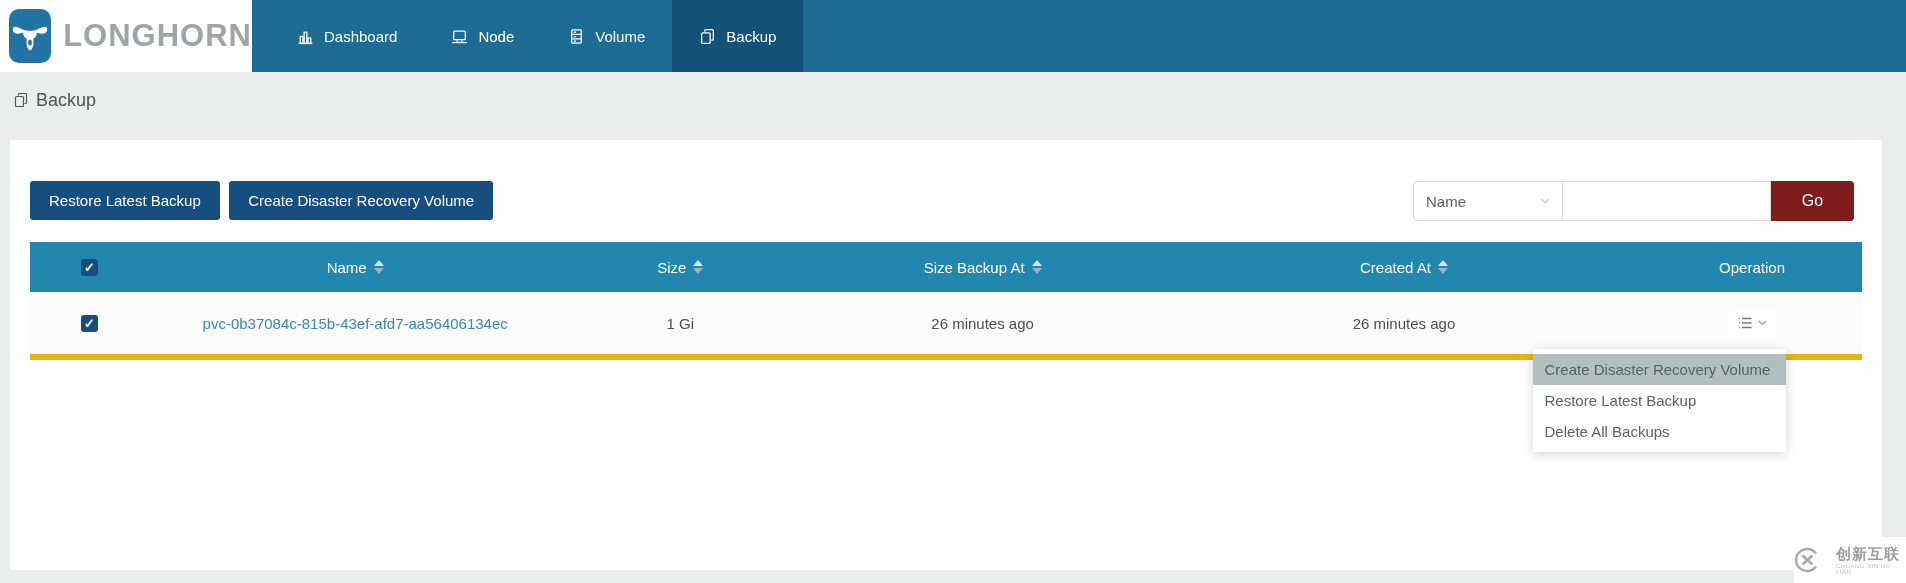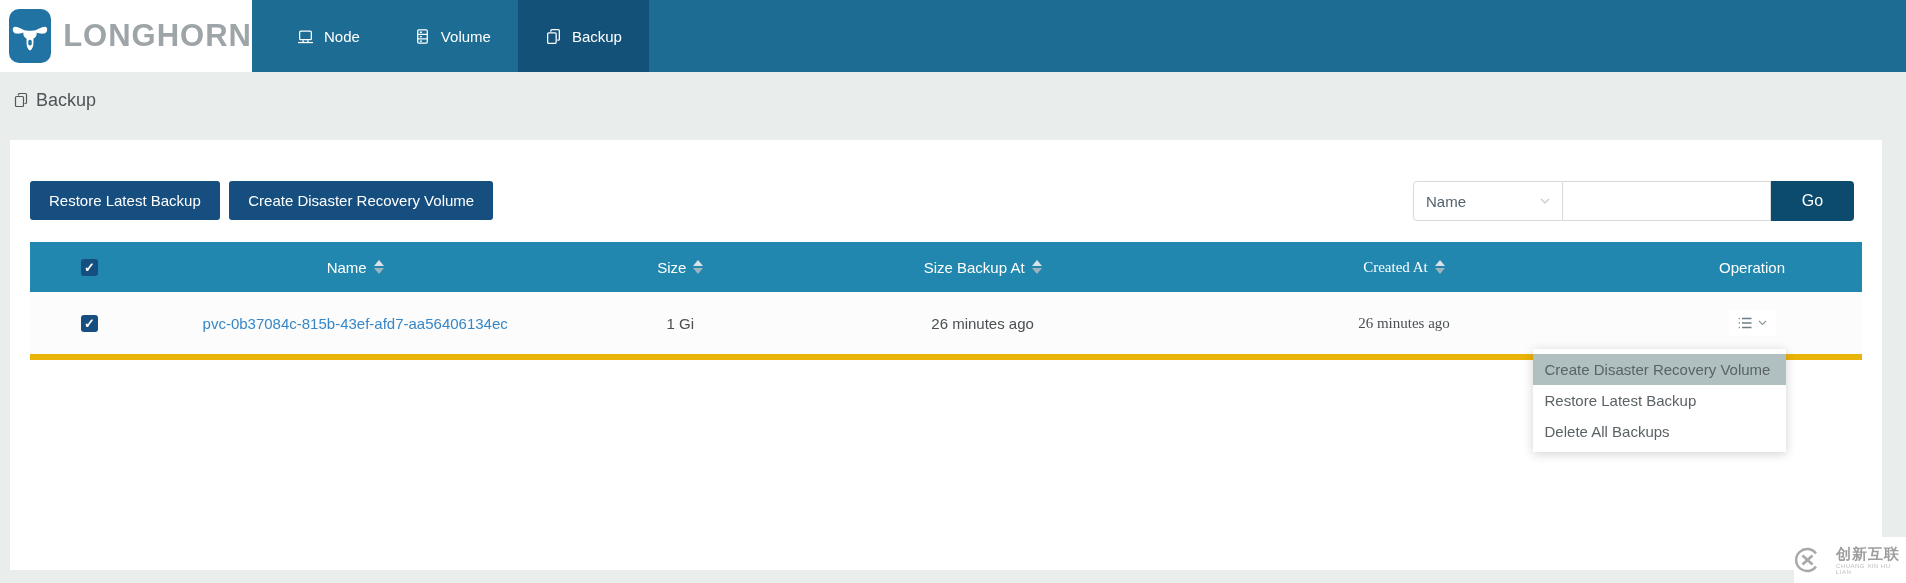--- a/index.html
+++ b/index.html
@@ -32,34 +32,34 @@
   .toolbar { display:flex; justify-content:space-between; align-items:flex-start; }
   .btn-primary { background:#154e7f; color:#fff; font-size:15px; height:39px; padding:0 19px;
                  border:none; border-radius:3px; margin-right:5px; cursor:pointer;
                  font-family:"Liberation Sans", sans-serif; }
   .search-group { display:flex; height:40px; margin-right:8px; }
   .search-select { width:150px; background:#fff; border:1px solid #d9d9d9; border-radius:4px 0 0 4px;
                    display:flex; align-items:center; justify-content:space-between; padding:0 12px;
                    color:#55616b; font-size:15px; cursor:pointer; }
   .search-input { width:208px; border:1px solid #d9d9d9; border-left:none; padding:0 11px;
                   font-size:15px; outline:none; font-family:"Liberation Sans", sans-serif; }
-  .btn-go { width:83px; background:#0c4a6e; color:#fff; border:none; border-radius:0 4px 4px 0;
+  .btn-go { width:83px; background:#7f1d1d; color:#fff; border:none; border-radius:0 4px 4px 0;
             font-size:16px; cursor:pointer; font-family:"Liberation Sans", sans-serif; }
 
   
   .table { margin-top:21px; }
   .thead { display:flex; align-items:center; height:50px; background:#2187ae; color:#fff; font-size:15px; }
   .trow  { display:flex; align-items:center; height:68px; background:#fcfcfc;
            border-bottom:6px solid #eab308; font-size:15px; color:#4a4f52; }
   .cell { display:flex; align-items:center; justify-content:center; text-align:center; }
   .c-check   { width:6.5%; }
   .c-name    { width:22.5%; }
   .c-size    { width:13%; }
   .c-last    { width:20%; }
-  .c-created { width:26%;font-family:Liberation Serif, serif; }
+  .c-created { width:26%; }
   .c-op      { width:12%; }
 
   .sorter { display:inline-flex; flex-direction:column; margin-left:7px; }
   .caret-up   { width:0; height:0; border-left:5px solid transparent; border-right:5px solid transparent;
                 border-bottom:6px solid #d9e2e6; margin-bottom:2px; }
   .caret-down { width:0; height:0; border-left:5px solid transparent; border-right:5px solid transparent;
                 border-top:6px solid #9db3bd; }
 
   .checkbox { width:17px; height:17px; background:#154e7f; border-radius:3px; position:relative; cursor:pointer; }
   .checkbox.checked::after { content:"✓"; position:absolute; left:0; top:0; width:100%; height:100%;
@@ -94,20 +94,31 @@
     <div class="logo-square">
       <svg width="40" height="40" viewBox="0 0 64 64">
         <path fill="#ffffff" d="M8 17 C3 17 3 27 10 28 C14 28.7 18.5 27.7 21.5 26.3 C20.5 30 22.5 34 26.5 36 L26.5 44 C26.5 50 30 55 32 55 C34 55 37.5 50 37.5 44 L37.5 36 C41.5 34 43.5 30 42.5 26.3 C45.5 27.7 50 28.7 54 28 C61 27 61 17 56 17 C51.5 17 47.5 19.5 43.5 21.5 C39.8 23.3 36 23.6 32 23.6 C28 23.6 24.2 23.3 20.5 21.5 C16.5 19.5 12.5 17 8 17 Z"></path>
         <rect x="29.2" y="38" width="5.6" height="9" rx="2.6" fill="#2073a3"></rect>
       </svg>
     </div>
     <div class="brand-name">LONGHORN</div>
   </div>
 
   <div class="nav-items">
+    <div class="nav-item">
+      <span>
+        <svg width="17" height="17" viewBox="0 0 16 16" fill="none" stroke="#fff" stroke-width="1.2">
+          <path d="M1.5 14.5h13"></path>
+            <rect x="3" y="8" width="2.6" height="6.5"></rect>
+            <rect x="6.7" y="4" width="2.6" height="10.5"></rect>
+            <rect x="10.4" y="9.5" width="2.6" height="5"></rect>
+        </svg>
+      </span>
+      <span>Dashboard</span>
+    </div>
     <div class="nav-item">
       <span>
         <svg width="17" height="17" viewBox="0 0 16 16" fill="none" stroke="#fff" stroke-width="1.2">
           <rect x="2.5" y="3" width="11" height="8" rx="1"></rect>
             <path d="M1 13.7h14"></path>
             <path d="M6 11.5l-.6 2.2M10 11.5l.6 2.2"></path>
         </svg>
       </span>
       <span>Node</span>
     </div>

